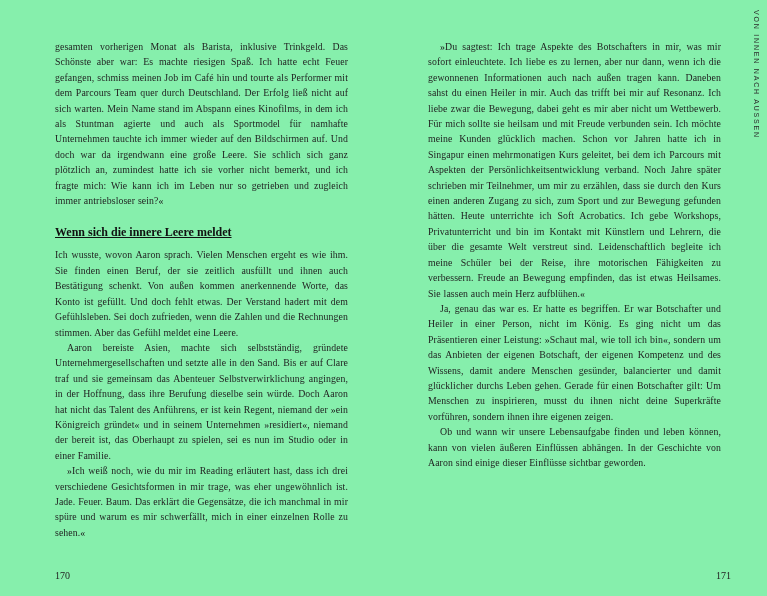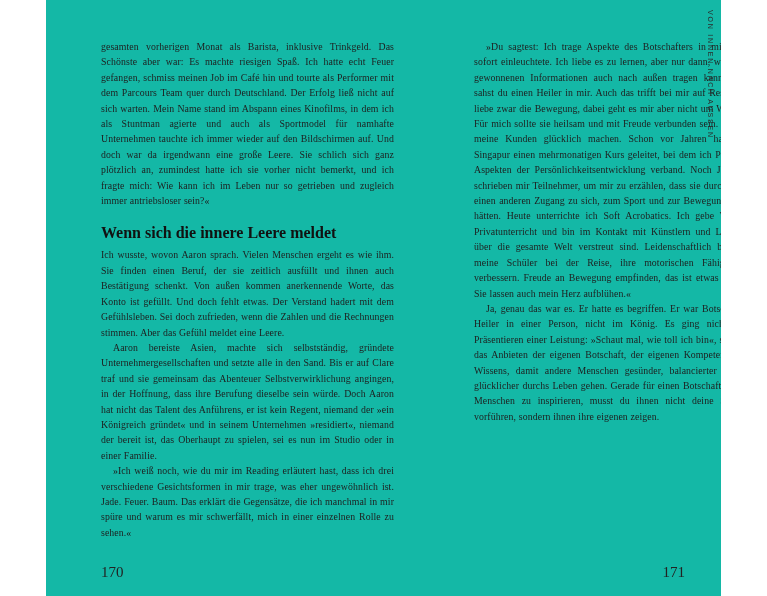--- a/index.html
+++ b/index.html
@@ -2,27 +2,26 @@
 <html><head>
 <meta charset="utf-8">
 <style>
   html, body {
     margin: 0;
     padding: 0;
     background: #ffffff;
   }
   .spread {
     position: relative;
-    width: 675px;
+    width: 767px;
     height: 596px;
-    background: #14b8a6;
+    background: #86efac;
     overflow: hidden;
     font-family: "Liberation Serif", serif;
     color: #1e1e1e;
-    margin-left: 46px;
   }
   .page-column {
     position: absolute;
     top: 39px;
     width: 293px;
   }
   .page-column.left  { left: 55px; }
   .page-column.right { left: 428px; }
 
   .body-text {
@@ -30,30 +29,31 @@
     font-size: 9.8px;
     line-height: 15.4px;
     text-align: justify;
     letter-spacing: 0.1px;
     word-spacing: 0.2px;
   }
   .body-text.indent { text-indent: 12px; }
 
   .section-heading {
     margin: 17px 0 7px 0;
-    font-size: 16px;
+    font-size: 12px;
     line-height: 15px;
     font-weight: bold;
     color: #111;
+    text-decoration: underline;
   }
 
   .page-number {
     position: absolute;
     bottom: 15px;
-    font-size: 15px;
+    font-size: 10px;
     color: #222;
   }
   .page-number-left  { left: 55px; }
   .page-number-right { right: 36px; }
 
   .running-head {
     position: absolute;
     top: 10px;
     right: 7px;
     writing-mode: vertical-rl;
@@ -74,20 +74,21 @@
     <p class="body-text">gesamten vorherigen Monat als Barista, inklusive Trinkgeld. Das Schönste aber war: Es machte riesigen Spaß. Ich hatte echt Feuer gefangen, schmiss meinen Job im Café hin und tourte als Performer mit dem Parcours Team quer durch Deutschland. Der Erfolg ließ nicht auf sich warten. Mein Name stand im Abspann eines Kinofilms, in dem ich als Stuntman agierte und auch als Sportmodel für namhafte Unternehmen tauchte ich immer wieder auf den Bildschirmen auf. Und doch war da irgendwann eine große Leere. Sie schlich sich ganz plötzlich an, zumindest hatte ich sie vorher nicht bemerkt, und ich fragte mich: Wie kann ich im Leben nur so getrieben und zugleich immer antriebsloser sein?«</p>
     <h2 class="section-heading">Wenn sich die innere Leere meldet</h2>
     <p class="body-text">Ich wusste, wovon Aaron sprach. Vielen Menschen ergeht es wie ihm. Sie finden einen Beruf, der sie zeitlich ausfüllt und ihnen auch Bestätigung schenkt. Von außen kommen anerkennende Worte, das Konto ist gefüllt. Und doch fehlt etwas. Der Verstand hadert mit dem Gefühlsleben. Sei doch zufrieden, wenn die Zahlen und die Rechnungen stimmen. Aber das Gefühl meldet eine Leere.</p>
     <p class="body-text indent">Aaron bereiste Asien, machte sich selbstständig, gründete Unternehmergesellschaften und setzte alle in den Sand. Bis er auf Clare traf und sie gemeinsam das Abenteuer Selbstverwirklichung angingen, in der Hoffnung, dass ihre Berufung dieselbe sein würde. Doch Aaron hat nicht das Talent des Anführens, er ist kein Regent, niemand der »ein Königreich gründet« und in seinem Unternehmen »residiert«, niemand der bereit ist, das Oberhaupt zu spielen, sei es nun im Studio oder in einer Familie.</p>
     <p class="body-text indent">»Ich weiß noch, wie du mir im Reading erläutert hast, dass ich drei verschiedene Gesichtsformen in mir trage, was eher ungewöhnlich ist. Jade. Feuer. Baum. Das erklärt die Gegensätze, die ich manchmal in mir spüre und warum es mir schwerfällt, mich in einer einzelnen Rolle zu sehen.«</p>
   </main>
 
   <main class="page-column right">
     <p class="body-text indent">»Du sagtest: Ich trage Aspekte des Botschafters in mir, was mir sofort einleuchtete. Ich liebe es zu lernen, aber nur dann, wenn ich die gewonnenen Informationen auch nach außen tragen kann. Daneben sahst du einen Heiler in mir. Auch das trifft bei mir auf Resonanz. Ich liebe zwar die Bewegung, dabei geht es mir aber nicht um Wettbewerb. Für mich sollte sie heilsam und mit Freude verbunden sein. Ich möchte meine Kunden glücklich machen. Schon vor Jahren hatte ich in Singapur einen mehrmonatigen Kurs geleitet, bei dem ich Parcours mit Aspekten der Persönlichkeitsentwicklung verband. Noch Jahre später schrieben mir Teilnehmer, um mir zu erzählen, dass sie durch den Kurs einen anderen Zugang zu sich, zum Sport und zur Bewegung gefunden hätten. Heute unterrichte ich Soft Acrobatics. Ich gebe Workshops, Privatunterricht und bin im Kontakt mit Künstlern und Lehrern, die über die gesamte Welt verstreut sind. Leidenschaftlich begleite ich meine Schüler bei der Reise, ihre motorischen Fähigkeiten zu verbessern. Freude an Bewegung empfinden, das ist etwas Heilsames. Sie lassen auch mein Herz aufblühen.«</p>
     <p class="body-text indent">Ja, genau das war es. Er hatte es begriffen. Er war Botschafter und Heiler in einer Person, nicht im König. Es ging nicht um das Präsentieren einer Leistung: »Schaut mal, wie toll ich bin«, sondern um das Anbieten der eigenen Botschaft, der eigenen Kompetenz und des Wissens, damit andere Menschen gesünder, balancierter und damit glücklicher durchs Leben gehen. Gerade für einen Botschafter gilt: Um Menschen zu inspirieren, musst du ihnen nicht deine Superkräfte vorführen, sondern ihnen ihre eigenen zeigen.</p>
+    <p class="body-text indent">Ob und wann wir unsere Lebensaufgabe finden und leben können, kann von vielen äußeren Einflüssen abhängen. In der Geschichte von Aaron sind einige dieser Einflüsse sichtbar geworden.</p>
   </main>
 
   <div class="running-head">VON INNEN NACH AUSSEN</div>
 
   <div class="page-number page-number-left">170</div>
 
   <div class="page-number page-number-right">171</div>
 
 </div>
 

